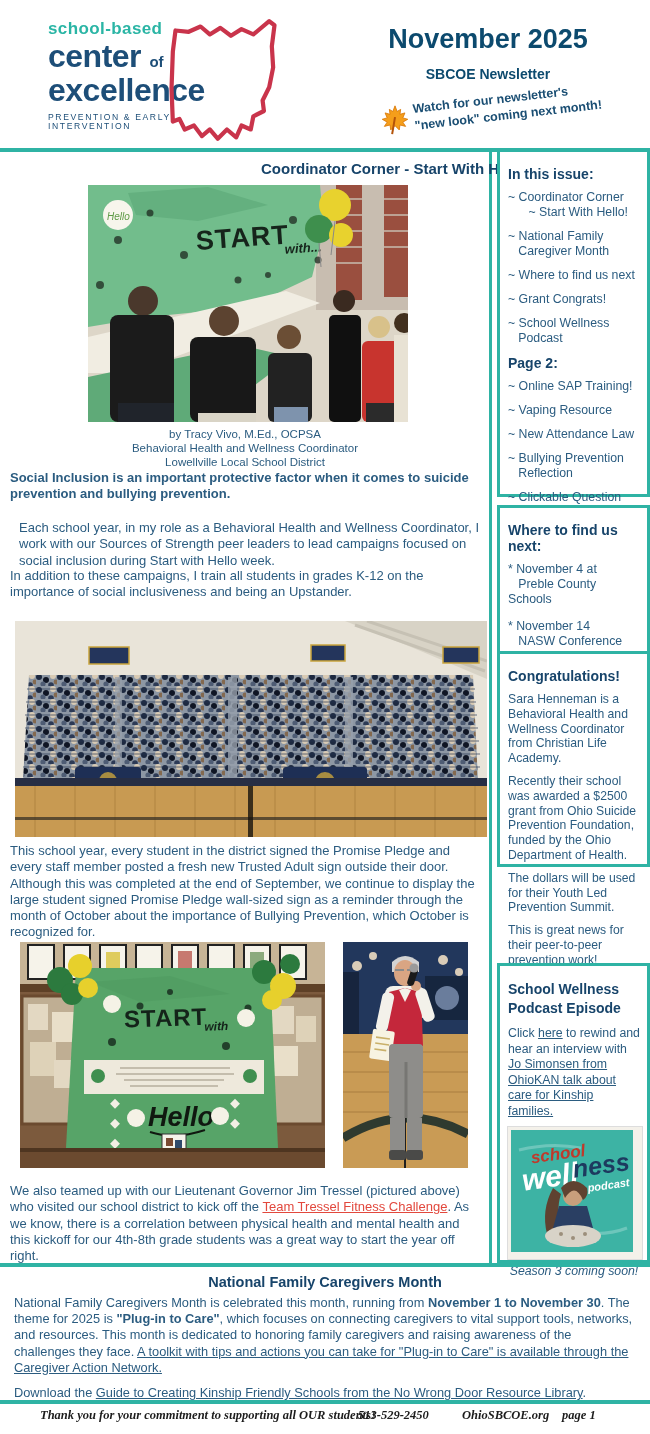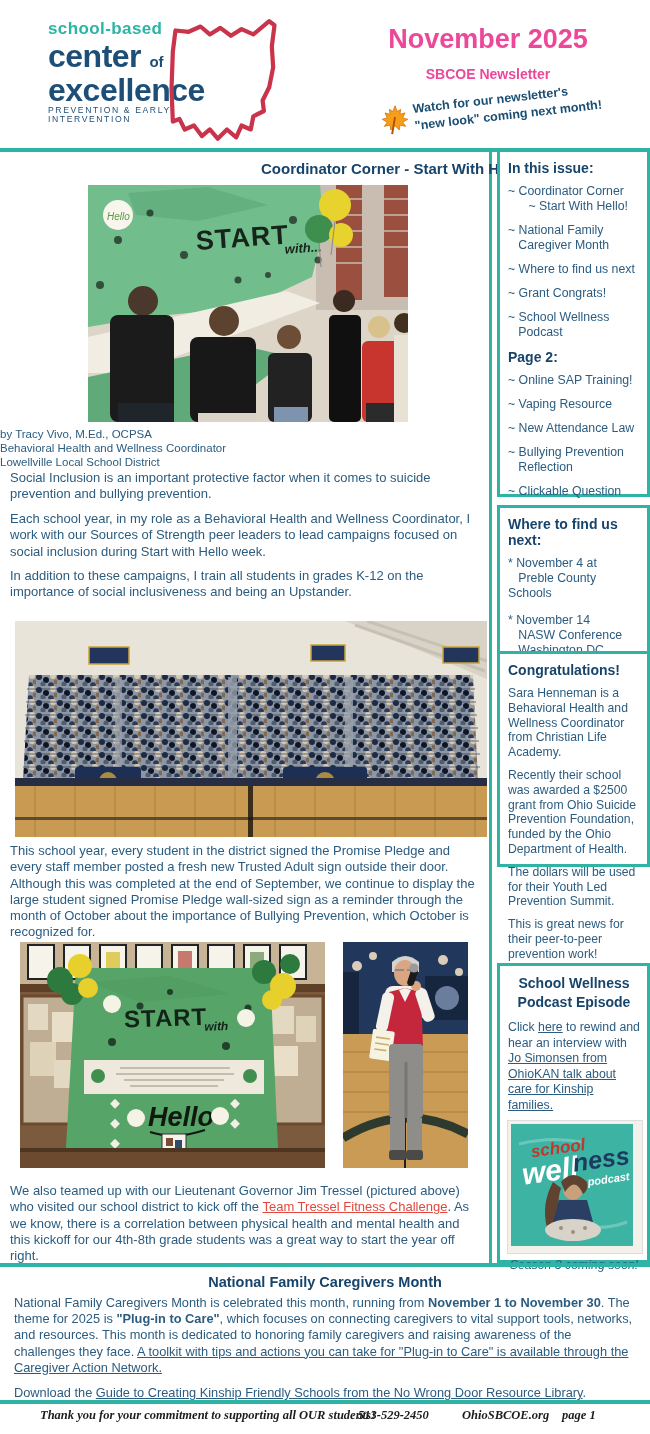--- a/index.html
+++ b/index.html
@@ -5,47 +5,47 @@
   html,body{margin:0;padding:0;background:#fff;}
   .page{position:relative;width:650px;height:1434px;background:#fff;overflow:hidden;
         font-family:"Liberation Sans",sans-serif;color:#2B5C80;}
   .abs{position:absolute;}
   
   .brand{left:48px;top:20px;width:190px;line-height:1;}
   .brand .l1{color:#2AB5A5;font-weight:bold;font-size:17px;letter-spacing:.4px;}
   .brand .l2{color:#1D4E78;font-weight:bold;font-size:32px;margin-top:3px;letter-spacing:-.5px;}
   .brand .l2 .of{font-size:15px;letter-spacing:0;}
   .brand .l3{color:#1D4E78;font-weight:bold;font-size:32px;margin-top:2px;letter-spacing:-.5px;}
-  .brand .l4{color:#1D4E78;font-size:8.6px;letter-spacing:1.6px;}
-  .hdr-right{left:330px;top:24px;width:316px;text-align:center;color:#ec4899;}
+  .brand .l4{color:#1D4E78;font-size:8.6px;letter-spacing:1.6px;margin-top:7px;}
+  .hdr-right{left:330px;top:24px;width:316px;text-align:center;color:#0c4a6e;}
   .issue-month{font-size:27px;font-weight:bold;}
   .nl-name{font-size:14px;font-weight:bold;margin-top:11px;}
   .teaser{left:412px;top:101px;width:240px;transform:rotate(-6.5deg);transform-origin:left top;
           color:#1A4E73;font-weight:bold;font-size:12.5px;line-height:17px;}
   .leaf{left:378px;top:103px;}
   
   .rule-h{background:#2FB3A4;height:4px;left:0;width:650px;}
   .rule-v{background:#2FB3A4;width:3px;}
   
   .article-title{left:0;top:160px;width:490px;text-align:right;color:#17446A;
                  font-weight:bold;font-size:15px;padding-left:40px;}
   .photo{overflow:hidden;background:#ddd;}
-  .byline{left:0;top:427px;width:490px;font-size:11.5px;line-height:14px;}
+  .byline{left:0;top:427px;width:490px;text-align:center;font-size:11.5px;line-height:14px;}
   .para{left:10px;width:470px;font-size:13px;line-height:16.3px;}
   .link-red{color:#E2483D;text-decoration:underline;cursor:pointer;}
   .link-navy{color:#2B5C80;text-decoration:underline;cursor:pointer;}
   
   .sbox{left:497px;width:153px;border:3px solid #2FB3A4;box-sizing:border-box;background:#fff;}
-  .sbox .inner{padding:6px 7px 4px 8px;}
+  .sbox .inner{padding:12px 7px 4px 8px;}
   .sb-title{color:#17446A;font-weight:bold;font-size:14px;margin:2px 0 8px 0;}
   .sb-item{font-size:12.3px;line-height:15px;white-space:pre-wrap;margin-bottom:9px;}
   .sb-par{font-size:12.2px;line-height:14.8px;margin-bottom:8px;}
   .podcast-text{font-size:12.3px;line-height:15.5px;}
   .podcast-title{color:#17446A;font-weight:bold;font-size:14px;line-height:19px;
-                 text-align:center;white-space:pre-wrap;margin:2px 0 8px 0;}
+                 white-space:pre-wrap;margin:2px 0 8px 0;}
   .podcast-caption{font-style:italic;font-size:12.3px;text-align:center;margin-top:5px;}
   .polaroid{margin:8px auto 0 auto;width:128px;background:#f4f1ea;padding:3px;
             box-shadow:0 0 0 1px #ddd;}
   
   .cg-title{left:0;top:1274px;width:650px;text-align:center;color:#17446A;
             font-weight:bold;font-size:14.5px;}
   .cg-body{left:14px;top:1295px;width:622px;font-size:12.8px;line-height:16.2px;}
   .cg-body p{margin:0 0 9px 0;}
   
   .footer{left:0;top:1408px;width:650px;font-family:"Liberation Serif",serif;
@@ -143,22 +143,22 @@
         <circle cx="316" cy="138" r="10" fill="#42301F"></circle>
     </svg>
   </div>
 
   <div class="abs byline">
     <div>by Tracy Vivo, M.Ed., OCPSA</div>
     <div>Behavioral Health and Wellness Coordinator</div>
     <div>Lowellville Local School District</div>
   </div>
 
-  <p class="abs para" style="top:470px;margin:0;">Social Inclusion is an important protective factor when it comes to suicide prevention and bullying prevention.</p>
-  <p class="abs para" style="top:511px;margin:0;">Each school year, in my role as a Behavioral Health and Wellness Coordinator, I work with our Sources of Strength peer leaders to lead campaigns focused on social inclusion during Start with Hello week.</p>
+  <p class="abs para" style="top:470px;margin:0;font-weight:bold;">Social Inclusion is an important protective factor when it comes to suicide prevention and bullying prevention.</p>
+  <p class="abs para" style="top:511px;margin:9px;">Each school year, in my role as a Behavioral Health and Wellness Coordinator, I work with our Sources of Strength peer leaders to lead campaigns focused on social inclusion during Start with Hello week.</p>
   <p class="abs para" style="top:568px;margin:0;">In addition to these campaigns, I train all students in grades K-12 on the importance of social inclusiveness and being an Upstander.</p>
 
   <div class="abs photo" style="left:15px;top:621px;width:472px;height:216px;">
     <svg width="472" height="216" viewBox="0 0 472 216">
       <defs>
         <pattern id="crowd" width="21" height="13" patternUnits="userSpaceOnUse">
           <rect width="21" height="13" fill="#8D97A4"></rect>
           <circle cx="3" cy="4" r="3" fill="#1D2940"></circle>
             <circle cx="10" cy="7" r="3" fill="#0F1524"></circle>
           <circle cx="17" cy="3" r="3" fill="#D8CAB4"></circle>

